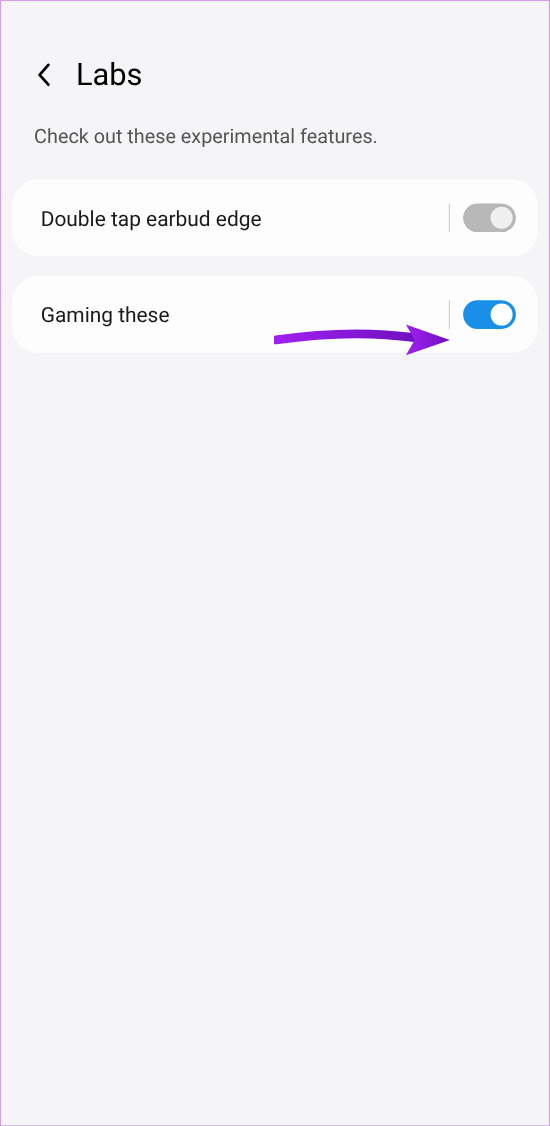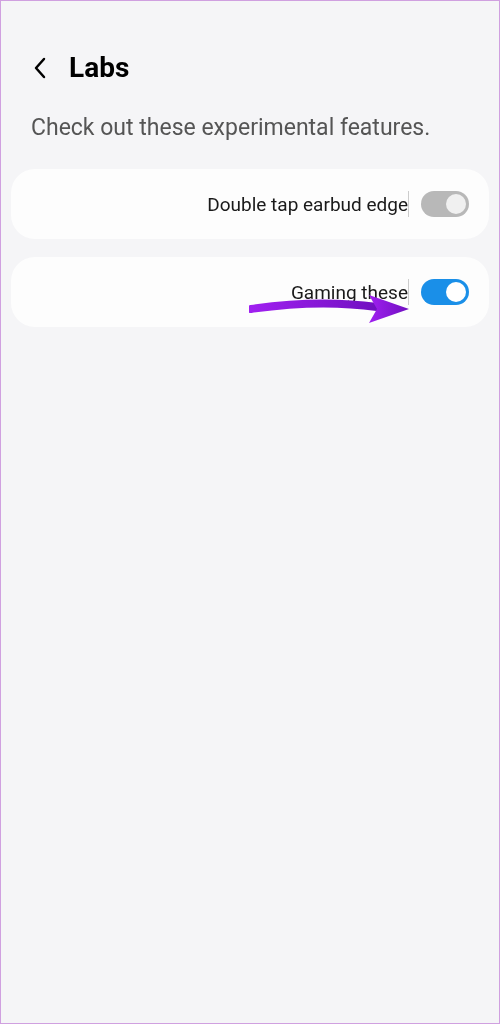--- a/index.html
+++ b/index.html
@@ -29,36 +29,36 @@
       align-items: center;
       justify-content: center;
       cursor: pointer;
     }
     .back-icon svg {
       width: 14px;
       height: 24px;
     }
     .title {
       font-size: 28px;
-      font-weight: 700;
+      font-weight: 400;
       color: #000;
     }
     .subtitle {
       padding: 10px 30px 28px 30px;
-      font-size: 23px;
+      font-size: 18px;
       color: #555;
     }
     .setting-row {
       background: #fdfdfd;
       border-radius: 24px;
       margin: 0 10px 18px 10px;
       padding: 22px 20px 22px 26px;
       display: flex;
       align-items: center;
-      justify-content: flex-end;
+      justify-content: space-between;
       position: relative;
     }
     .setting-label {
       font-size: 19px;
       color: #1a1a1a;
     }
     .toggle-group {
       display: flex;
       align-items: center;
       gap: 12px;

